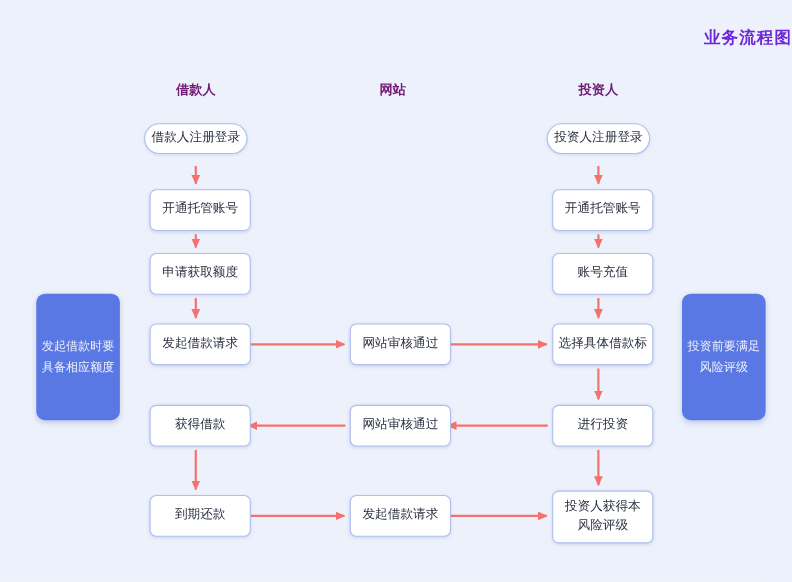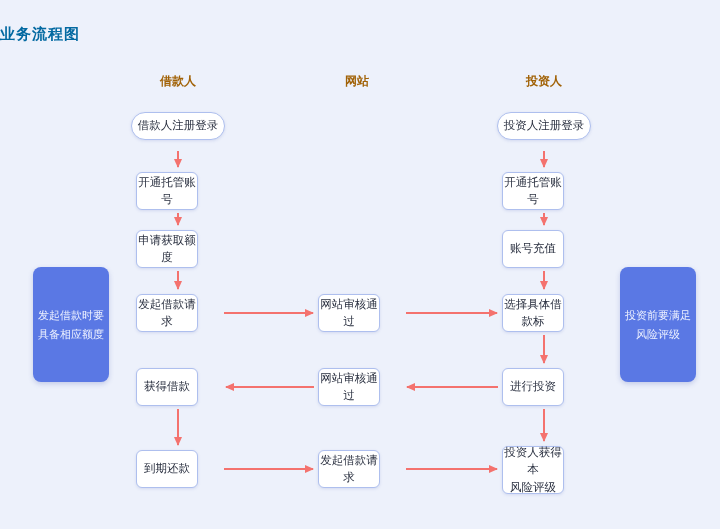--- a/index.html
+++ b/index.html
@@ -3,29 +3,29 @@
 <meta charset="utf-8">
 <style>
   html,body { margin:0; padding:0; }
   .canvas {
     position:relative; width:720px; height:529px;
     background:#edf1fb; overflow:hidden;
     font-family:"Liberation Sans", sans-serif;
   }
   .title {
     position:absolute; top:25px; left:0; width:100%;
-    text-align:left; font-size:15px; font-weight:700;
-    color:#0369a1; letter-spacing:1px;
+    text-align:right; font-size:15px; font-weight:700;
+    color:#6d28d9; letter-spacing:1px;
   }
   .lane-header {
     position:absolute; top:73px; width:80px; text-align:center;
-    font-size:12px; font-weight:700; color:#a16207;
+    font-size:12px; font-weight:700; color:#701a75;
   }
   .node {
-    position:absolute; width:62px; height:38px; box-sizing:border-box;
+    position:absolute; width:92px; height:38px; box-sizing:border-box;
     background:#ffffff; border:1.5px solid #aebfee; border-radius:6px;
     display:flex; align-items:center; justify-content:center;
     text-align:center; font-size:11.5px; color:#2a3040;
     line-height:1.5; white-space:pre-line;
     box-shadow:0 1px 3px rgba(90,110,190,0.18);
   }
   .stadium { width:94px; height:28px; border-radius:18px;font-family:Liberation Serif, serif; }
   .tall { height:48px; }
   .note {
     position:absolute; top:267px; width:76px; height:115px; box-sizing:border-box;

